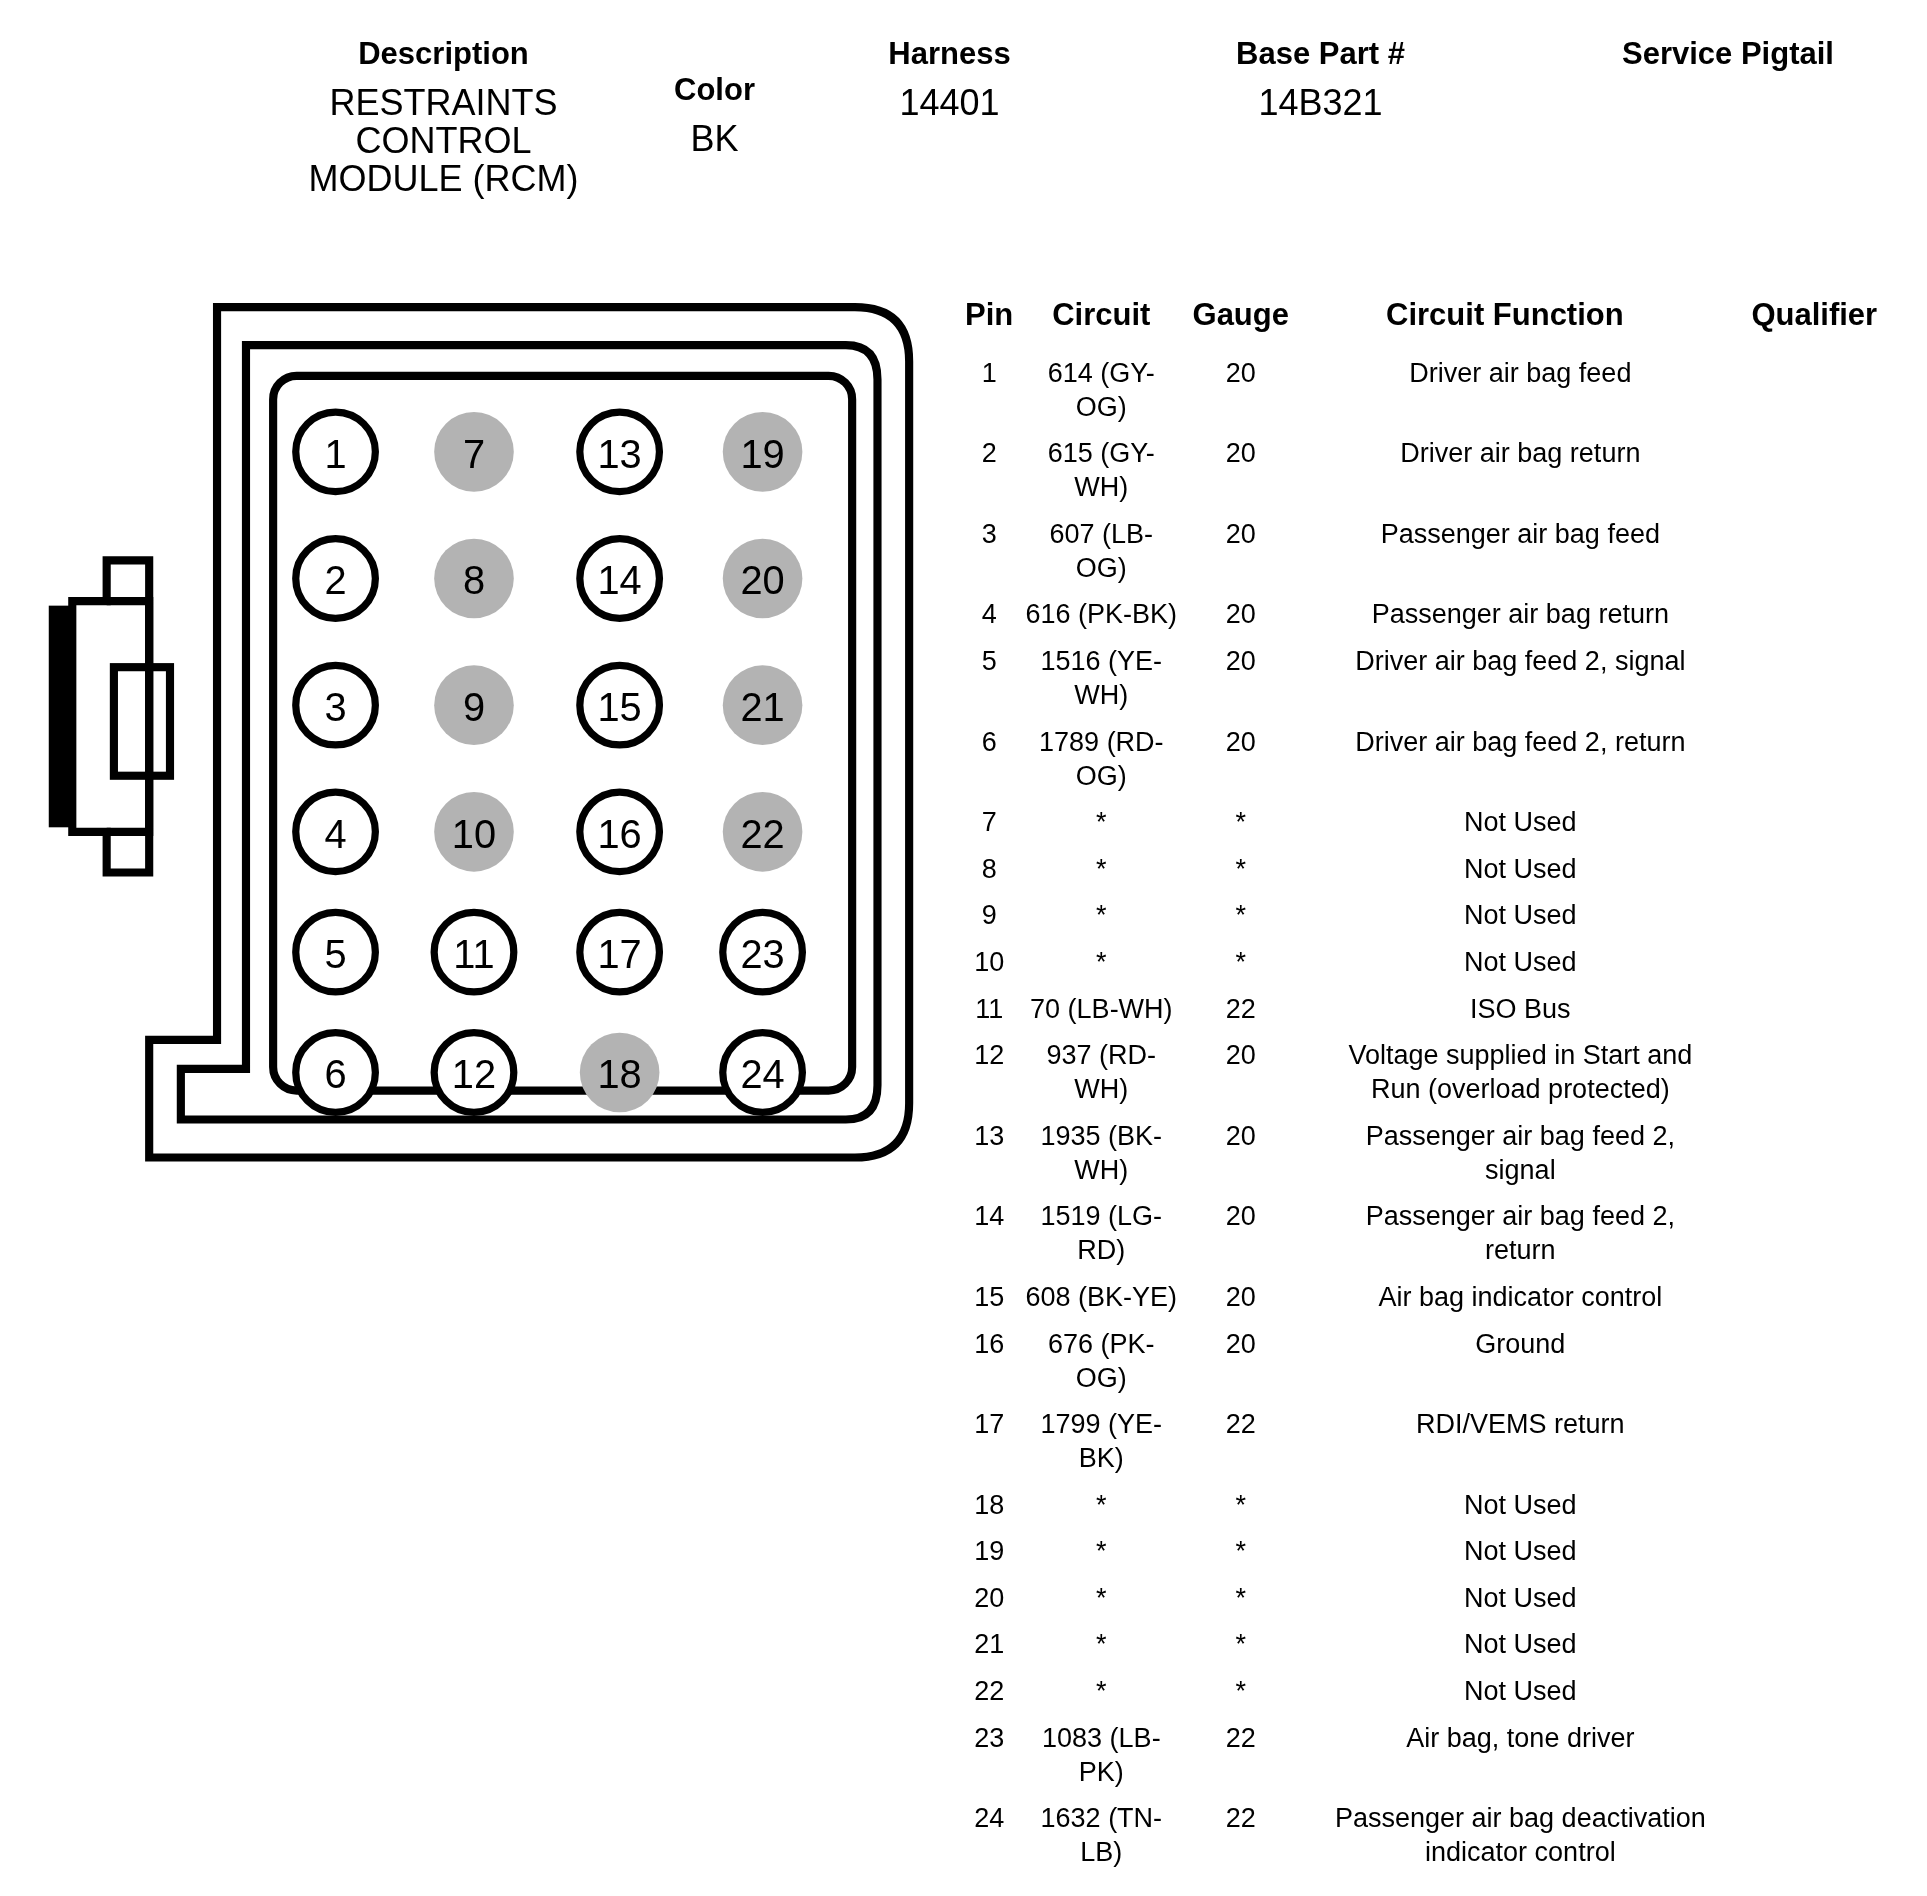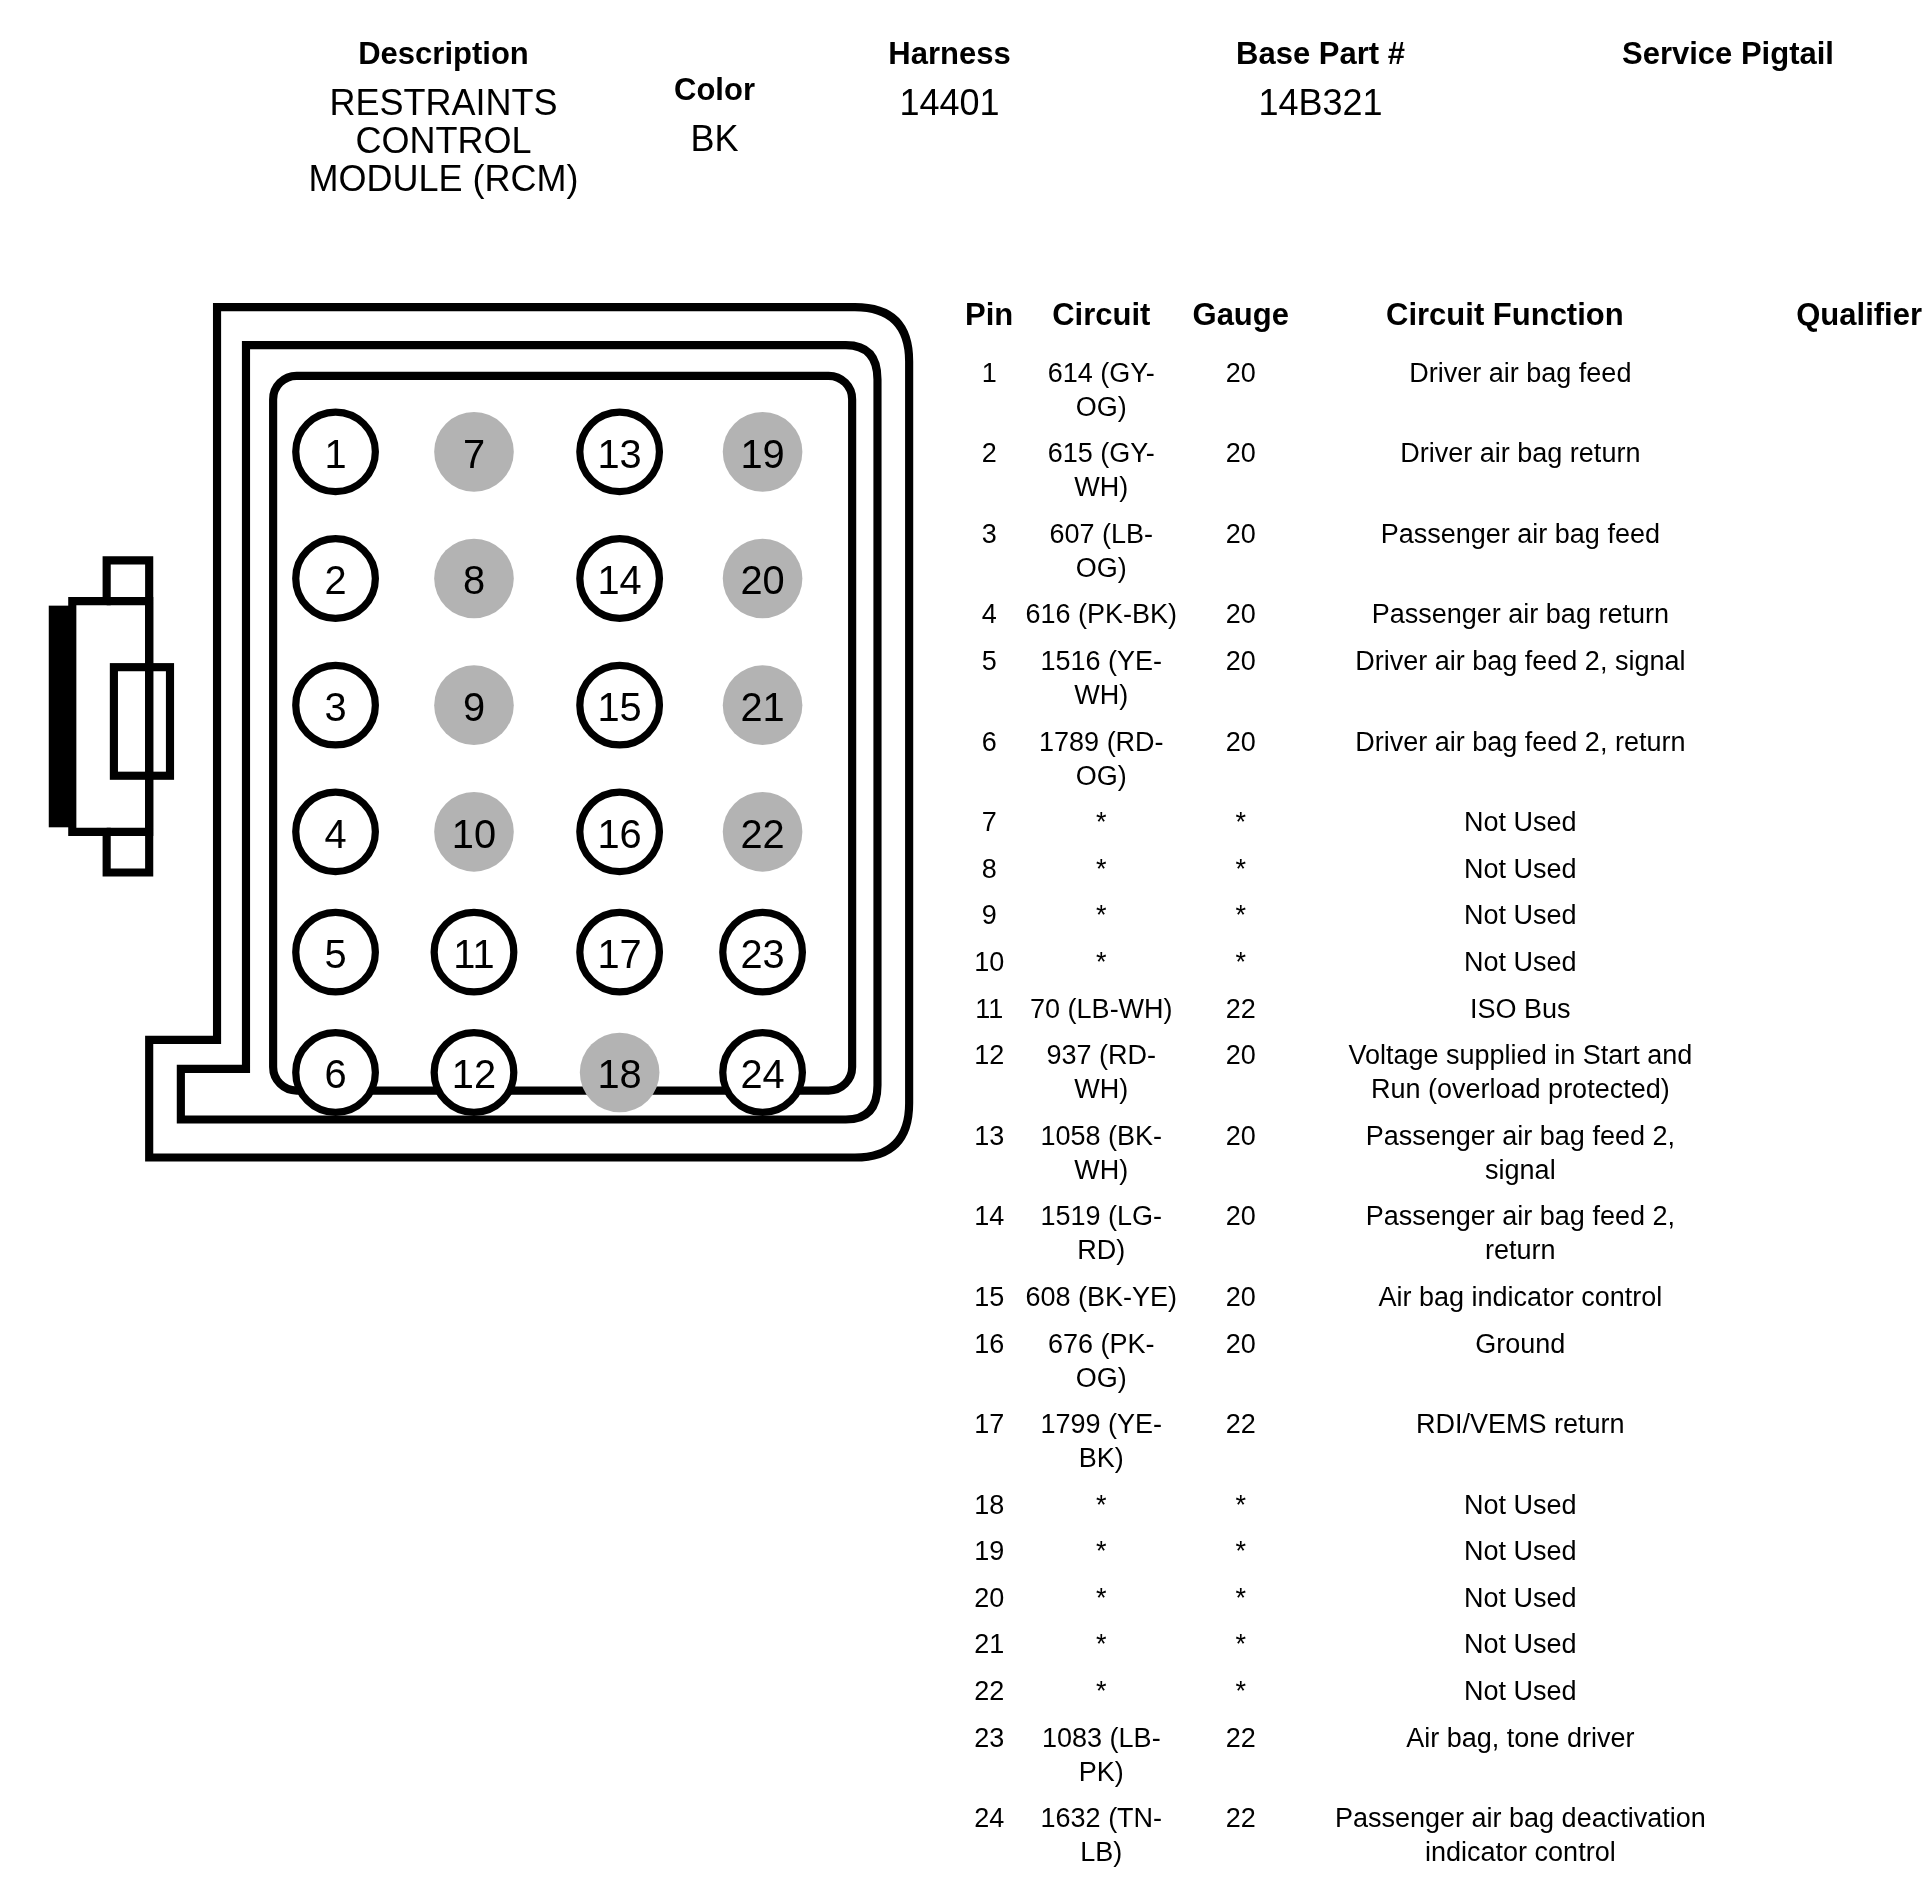--- a/index.html
+++ b/index.html
@@ -101,21 +101,21 @@
   }
   table.pins td {
     padding: 6.3px 0 6.3px 0;
     vertical-align: top;
     line-height: 34px;
   }
   .col-pin   { width: 72px;  text-align: center; }
   .col-ckt   { width: 158px; text-align: center; }
   .col-gauge { width: 127px; text-align: center; margin-top: 8px; }
   .col-func  { width: 389px; text-align: center; padding-left: 31px !important; }
-  .col-qual  { width: 222px; text-align: right; }
+  .col-qual  { width: 222px; text-align: center; }
   th.col-func { text-align: center; padding-left: 0 !important; }
 </style>
 </head>
 <body>
 
 <div id="header">
 
   <div class="hdr-label" id="desc-label">Description</div>
   <div class="hdr-value" id="desc-value">RESTRAINTS CONTROL MODULE (RCM)</div>
 
@@ -368,21 +368,21 @@
         </tr>
         <tr>
           <td class="col-pin">12</td>
           <td class="col-ckt">937 (RD-WH)</td>
           <td class="col-gauge">20</td>
           <td class="col-func">Voltage supplied in Start and Run (overload protected)</td>
           <td class="col-qual"></td>
         </tr>
         <tr>
           <td class="col-pin">13</td>
-          <td class="col-ckt">1058 (BK-WH)</td>
+          <td class="col-ckt">1935 (BK-WH)</td>
           <td class="col-gauge">20</td>
           <td class="col-func">Passenger air bag feed 2, signal</td>
           <td class="col-qual"></td>
         </tr>
         <tr>
           <td class="col-pin">14</td>
           <td class="col-ckt">1519 (LG-RD)</td>
           <td class="col-gauge">20</td>
           <td class="col-func">Passenger air bag feed 2, return</td>
           <td class="col-qual"></td>

